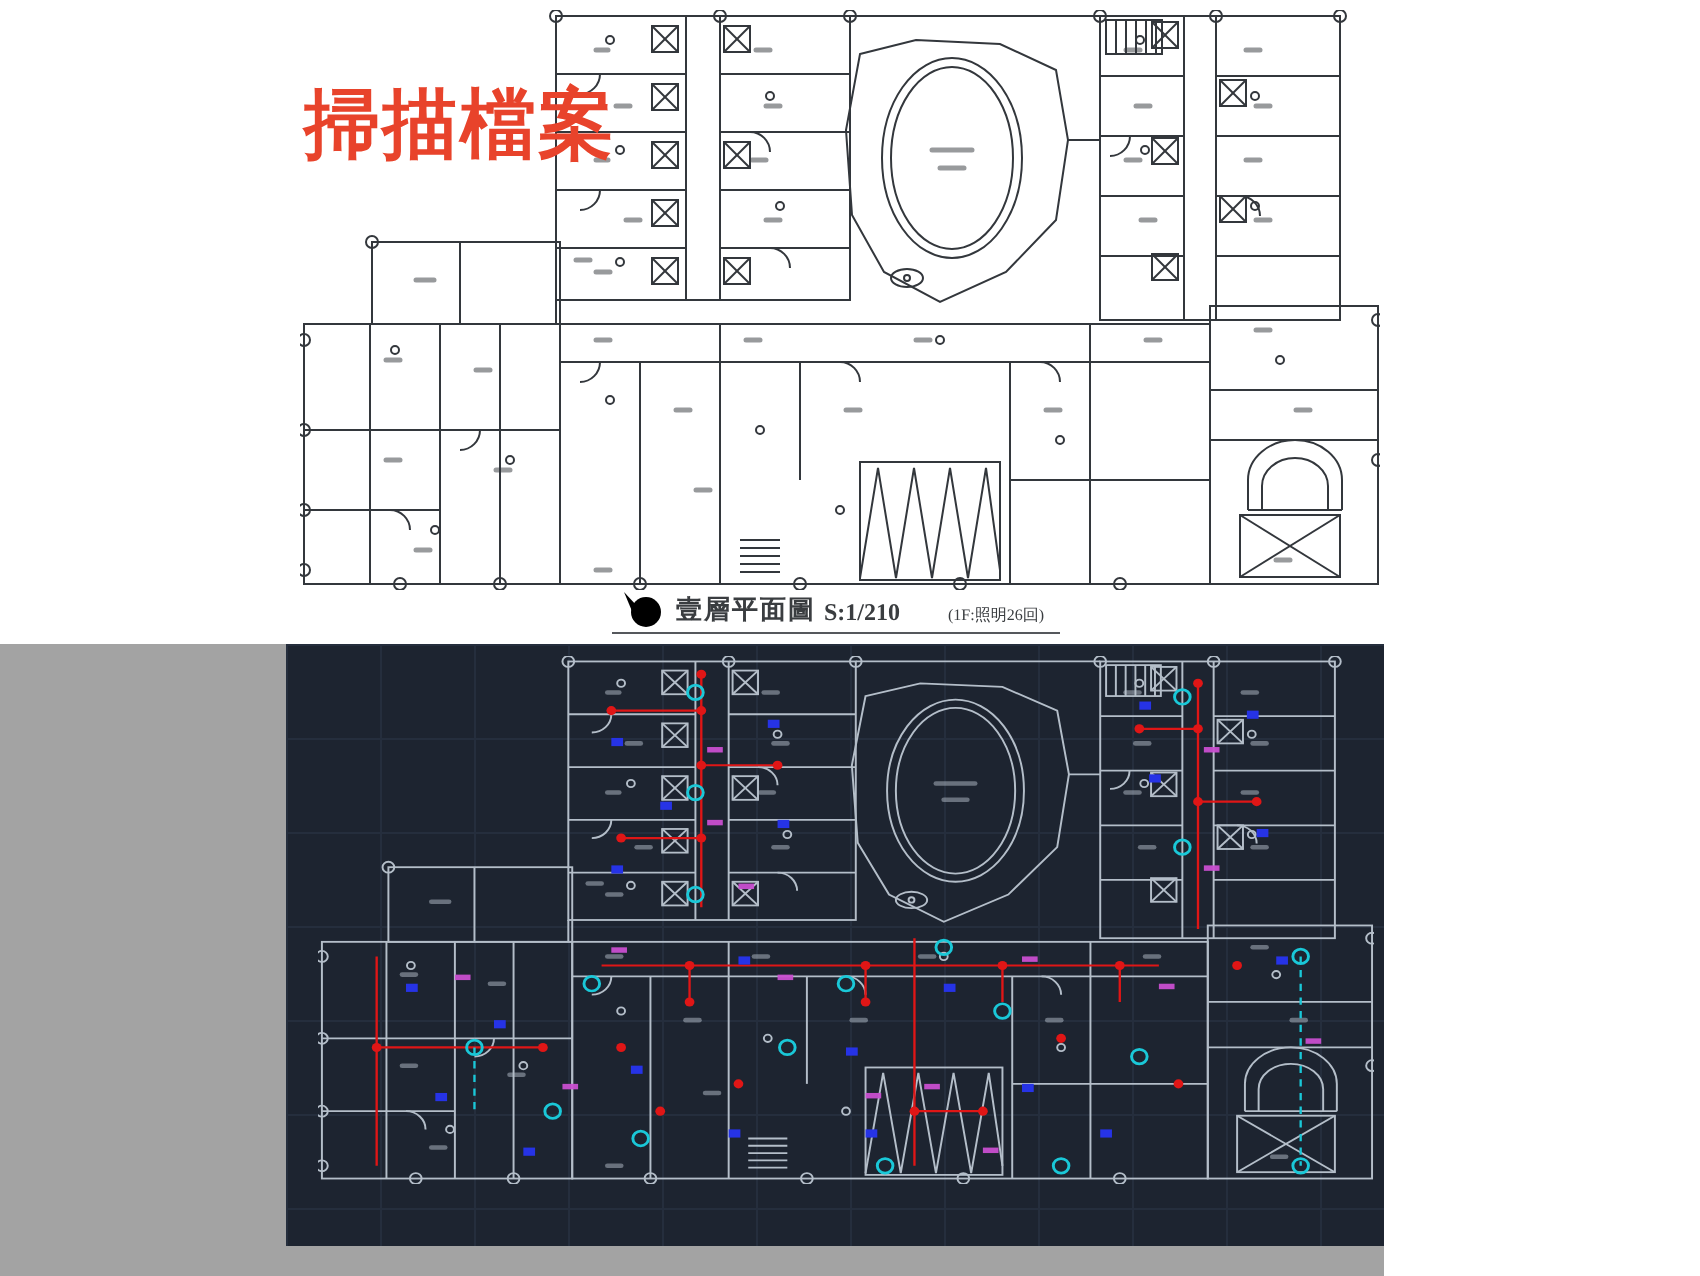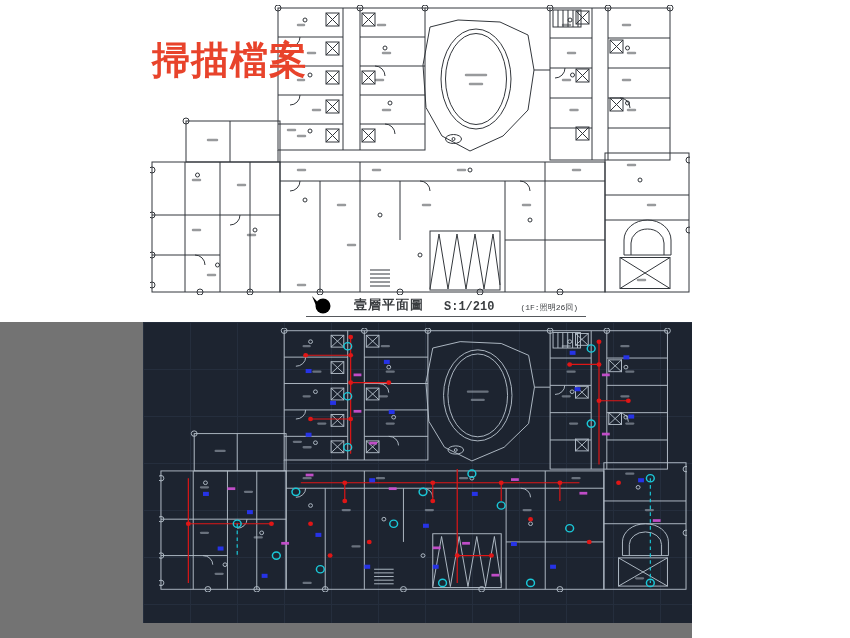--- a/index.html
+++ b/index.html
@@ -1,35 +1,35 @@
 <!DOCTYPE html>
 <html><head>
 <meta charset="utf-8">
 <style>
   html,body{margin:0;padding:0;background:#ffffff;}
   .canvas{
-    position:relative;width:692px;height:638px;background:#737373;
-    font-family:Liberation Mono, monospace;overflow:hidden;
+    position:relative;width:692px;height:638px;background:#a3a3a3;
+    font-family:Liberation Serif, serif;overflow:hidden;
   }
   
   .scan-panel{position:absolute;left:0;top:0;width:850px;height:322px;background:#ffffff;}
   .scan-plan{position:absolute;left:150px;top:5px;width:540px;height:290px;color:#33373c;}
   .overlay-label{
     position:absolute;font-weight:900;color:#e8432b;letter-spacing:1px;
     font-size:38px;line-height:1;white-space:nowrap;
   }
   .scan-label{left:152px;top:44px;}
   .caption{
-    position:absolute;display:flex;align-items:flex-end;gap:20px;
+    position:absolute;display:flex;align-items:flex-end;gap:4px;
     padding:0 8px 2px 2px;white-space:nowrap;
   }
   .scan-caption{left:306px;top:294px;color:#3a3d40;border-bottom:1.5px solid #55585c;}
   .caption .t-title{font-size:13px;font-weight:bold;letter-spacing:1px;}
   .caption .t-scale{font-size:12px;font-weight:bold;}
-  .caption .t-note{font-size:8px;margin-left:6px;padding-bottom:1px;}
+  .caption .t-note{font-size:8px;margin-left:20px;padding-bottom:1px;}
   .compass{width:26px;height:20px;flex:0 0 auto;}
   
   .cad-panel{
     position:absolute;left:143px;top:322px;width:562px;height:301px;
     background-color:#1d2430;
     background-image:
       linear-gradient(#252e3d 1px, transparent 1px),
       linear-gradient(90deg,#252e3d 1px, transparent 1px);
     background-size:47px 47px;
   }

